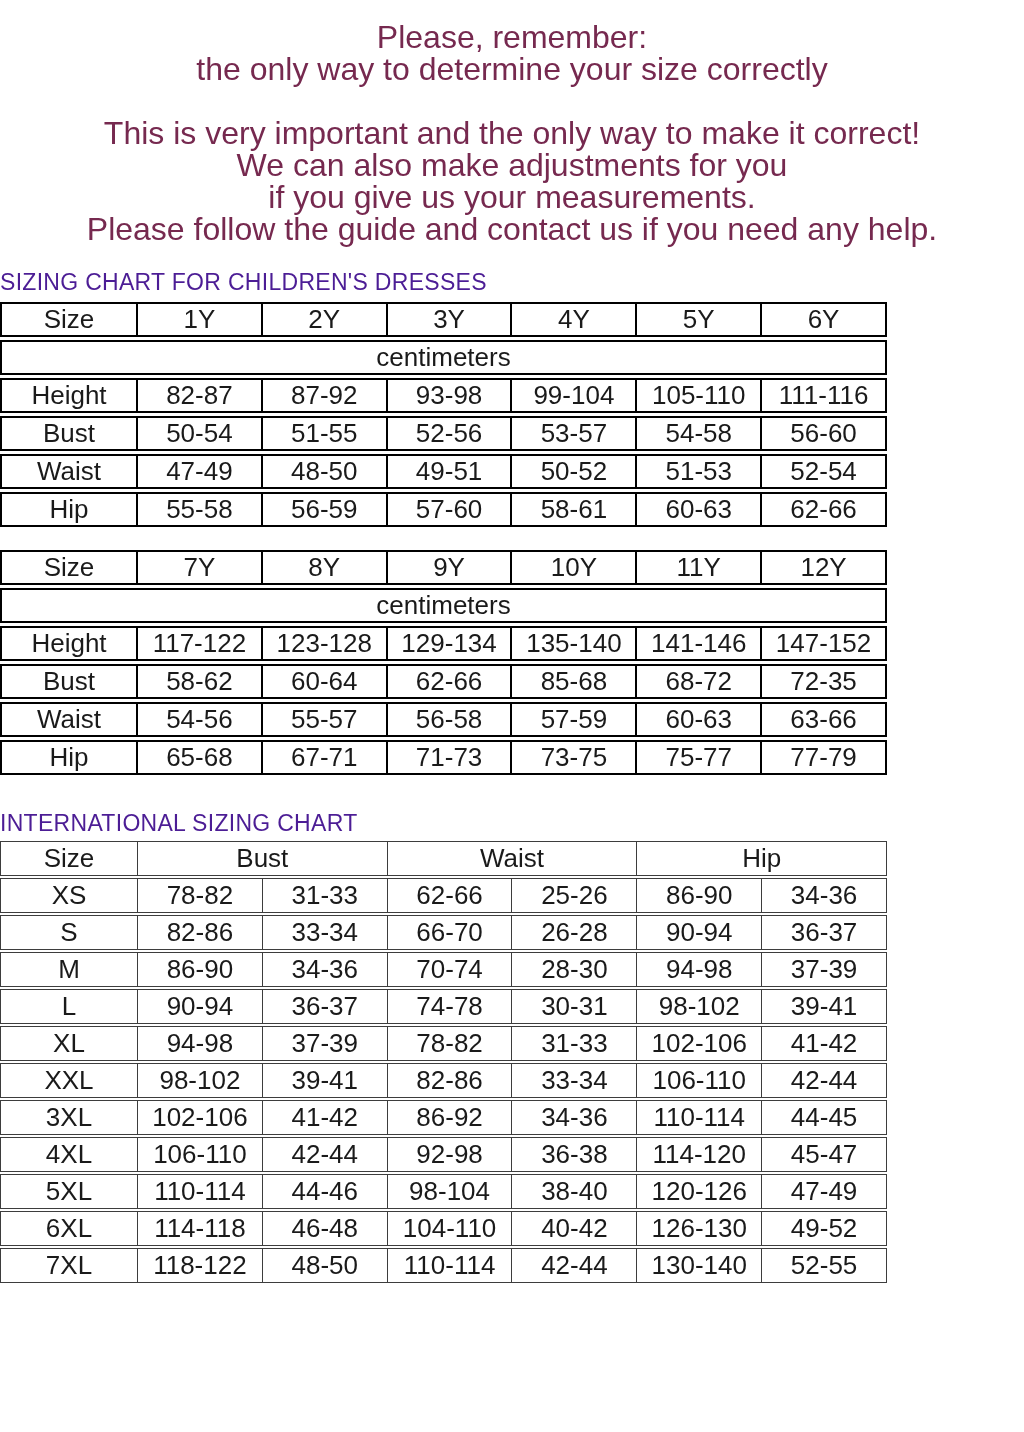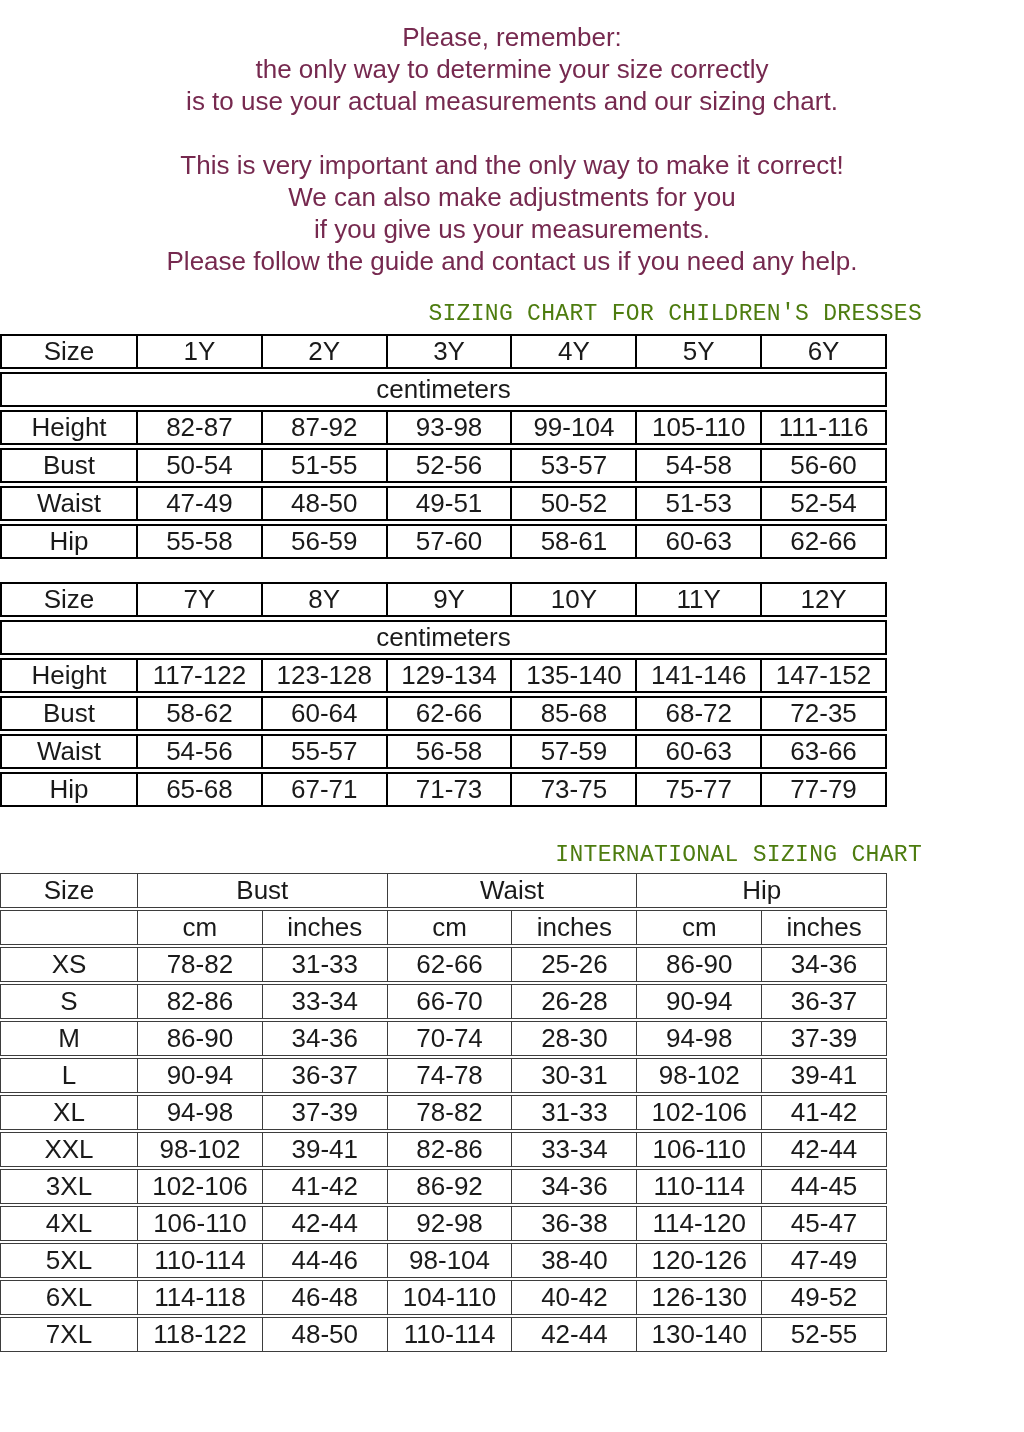--- a/index.html
+++ b/index.html
@@ -3,27 +3,27 @@
 <meta charset="utf-8">
 <style>
   html,body{margin:0;padding:0;}
   body{
     width:1024px;height:1432px;background:#ffffff;
     font-family:"Liberation Sans","DejaVu Sans",sans-serif;
     color:#1a1a1a;font-weight:300;overflow:hidden;
   }
   .intro{
     padding-top:21px;text-align:center;
-    font-size:26px;line-height:32px;color:#76294f;
+    font-size:32px;line-height:32px;color:#76294f;
   }
   .intro .gap{height:32px;}
   .title-wrap{width:922px;}
   .section-title{
-    text-align:right;font-size:23px;line-height:28px;
-    color:#4d7c0f;letter-spacing:0.3px;font-family:Liberation Mono, monospace;
+    text-align:left;font-size:23px;line-height:28px;
+    color:#4c1d95;letter-spacing:0.3px;
   }
   #title1{margin-top:23px;margin-bottom:3px;}
   #title2{margin-top:31px;margin-bottom:2px;}
   table{table-layout:fixed;width:887px;border-collapse:separate;}
   table.kids{border-spacing:0 3px;}
   table.intl{border-spacing:0 2px;}
   td{
     padding:0;text-align:center;vertical-align:middle;
     font-size:26px;overflow:hidden;white-space:nowrap;
   }
@@ -33,21 +33,20 @@
   .intl td:first-child{border-left:1.5px solid #3d3d3d;}
   #kt2{margin-top:17px;}
   col.c0{width:138px;}
 </style>
 </head>
 <body>
 
 <div class="intro">
   <div>Please, remember:</div>
   <div>the only way to determine your size correctly</div>
-  <div>is to use your actual measurements and our sizing chart.</div>
   <div class="gap"></div>
   <div>This is very important and the only way to make it correct!</div>
   <div>We can also make adjustments for you</div>
   <div>if you give us your measurements.</div>
   <div>Please follow the guide and contact us if you need any help.</div>
 </div>
 
 <div class="title-wrap">
   <div class="section-title" id="title1">SIZING CHART FOR CHILDREN'S DRESSES</div>
 </div>
@@ -191,29 +190,20 @@
       <col>
     </colgroup>
 <tbody>
 <tr>
   <td>Size</td>
   <td colspan="2">Bust</td>
   <td colspan="2">Waist</td>
   <td colspan="2">Hip</td>
 </tr>
 <tr>
-  <td></td>
-  <td>cm</td>
-  <td>inches</td>
-  <td>cm</td>
-  <td>inches</td>
-  <td>cm</td>
-  <td>inches</td>
-</tr>
-<tr>
   <td>XS</td>
   <td>78-82</td>
   <td>31-33</td>
   <td>62-66</td>
   <td>25-26</td>
   <td>86-90</td>
   <td>34-36</td>
 </tr>
 <tr>
   <td>S</td>

